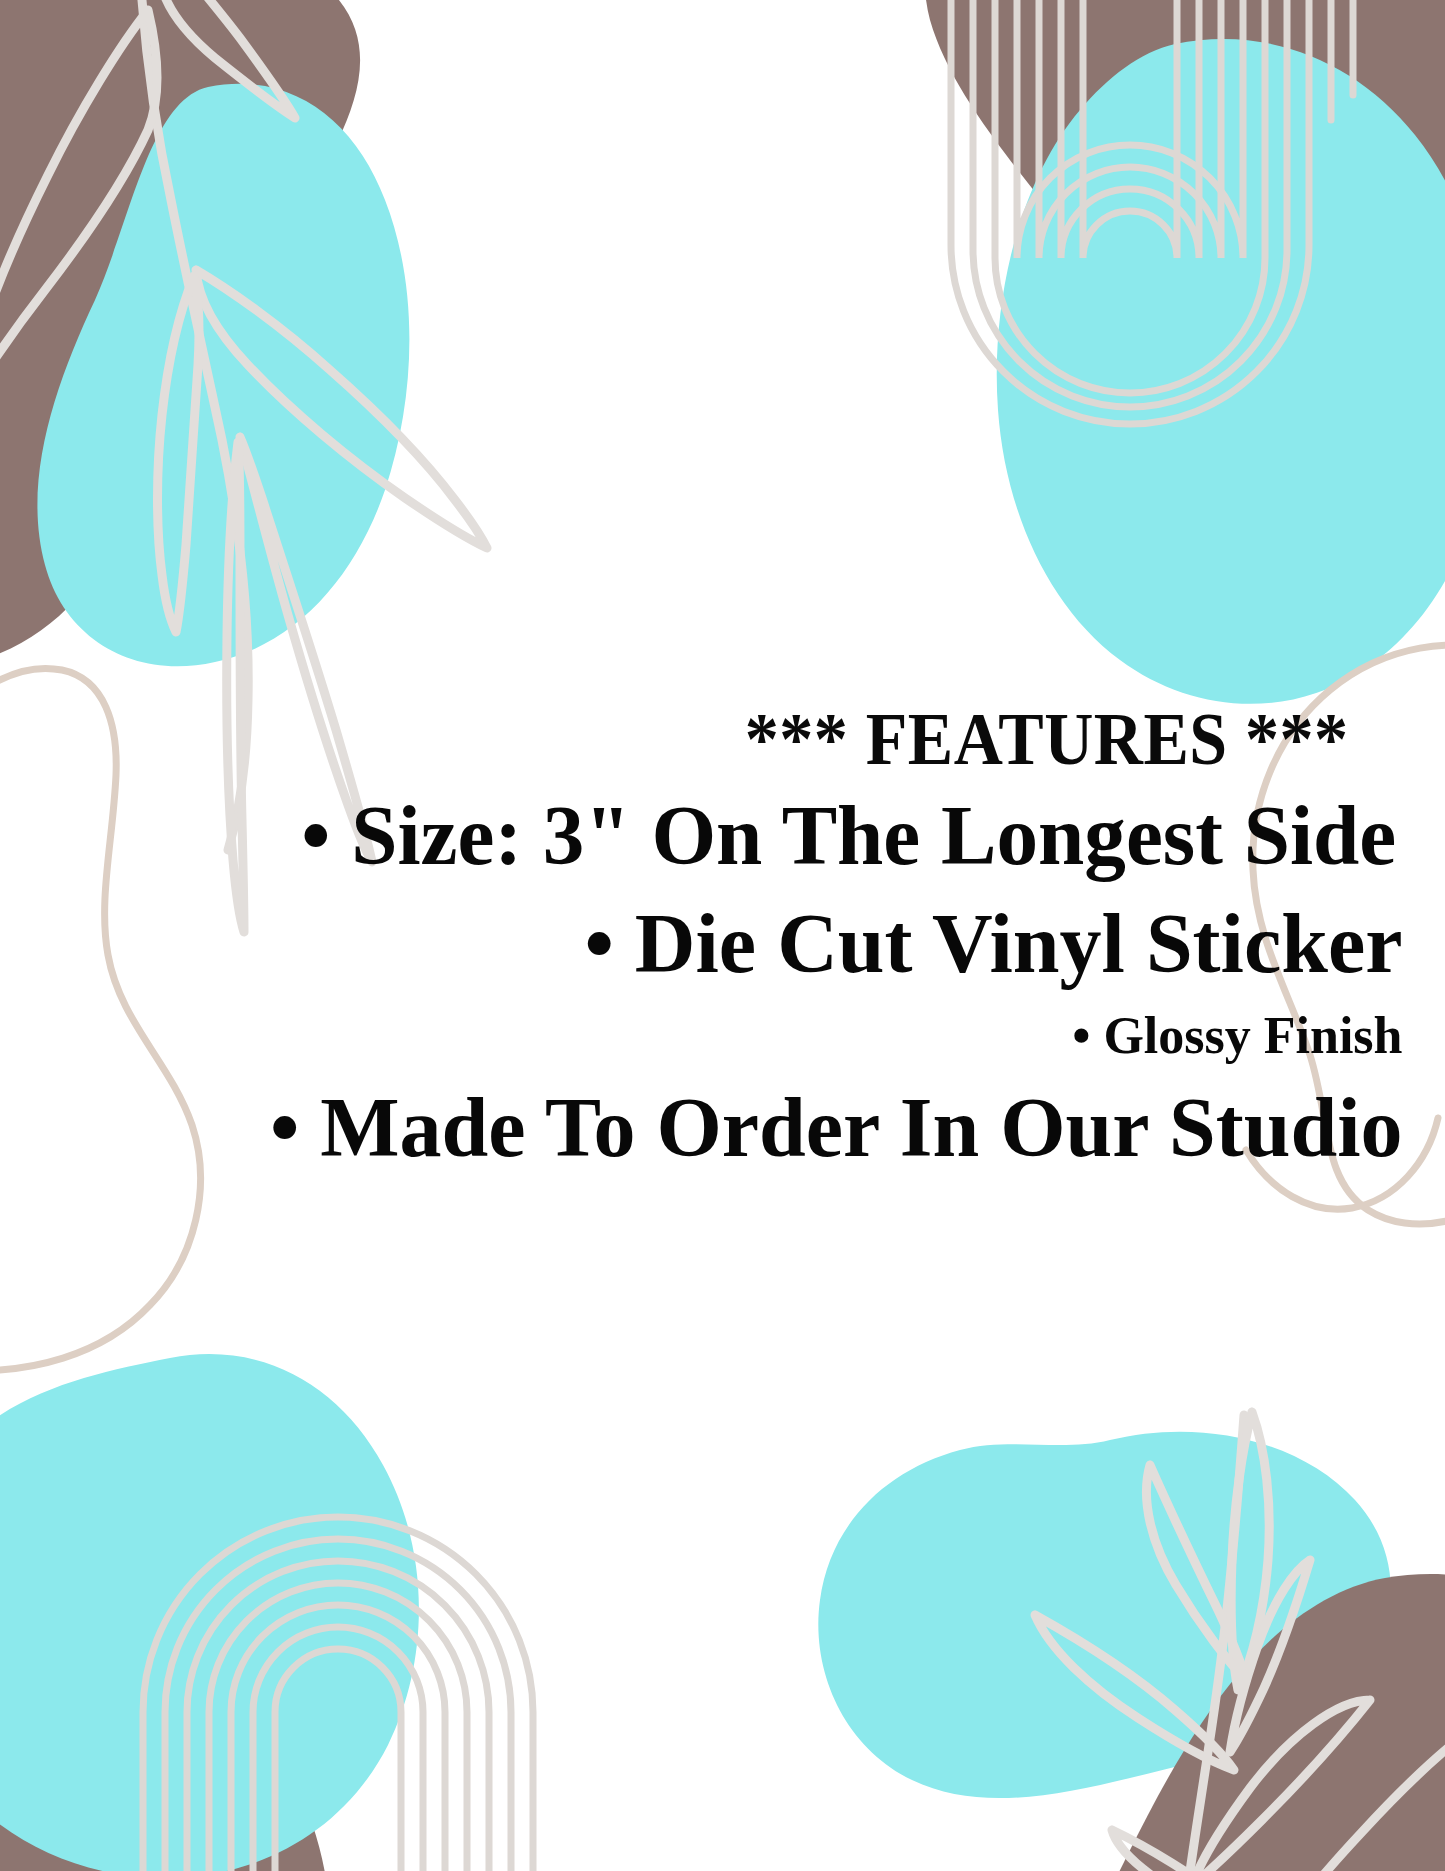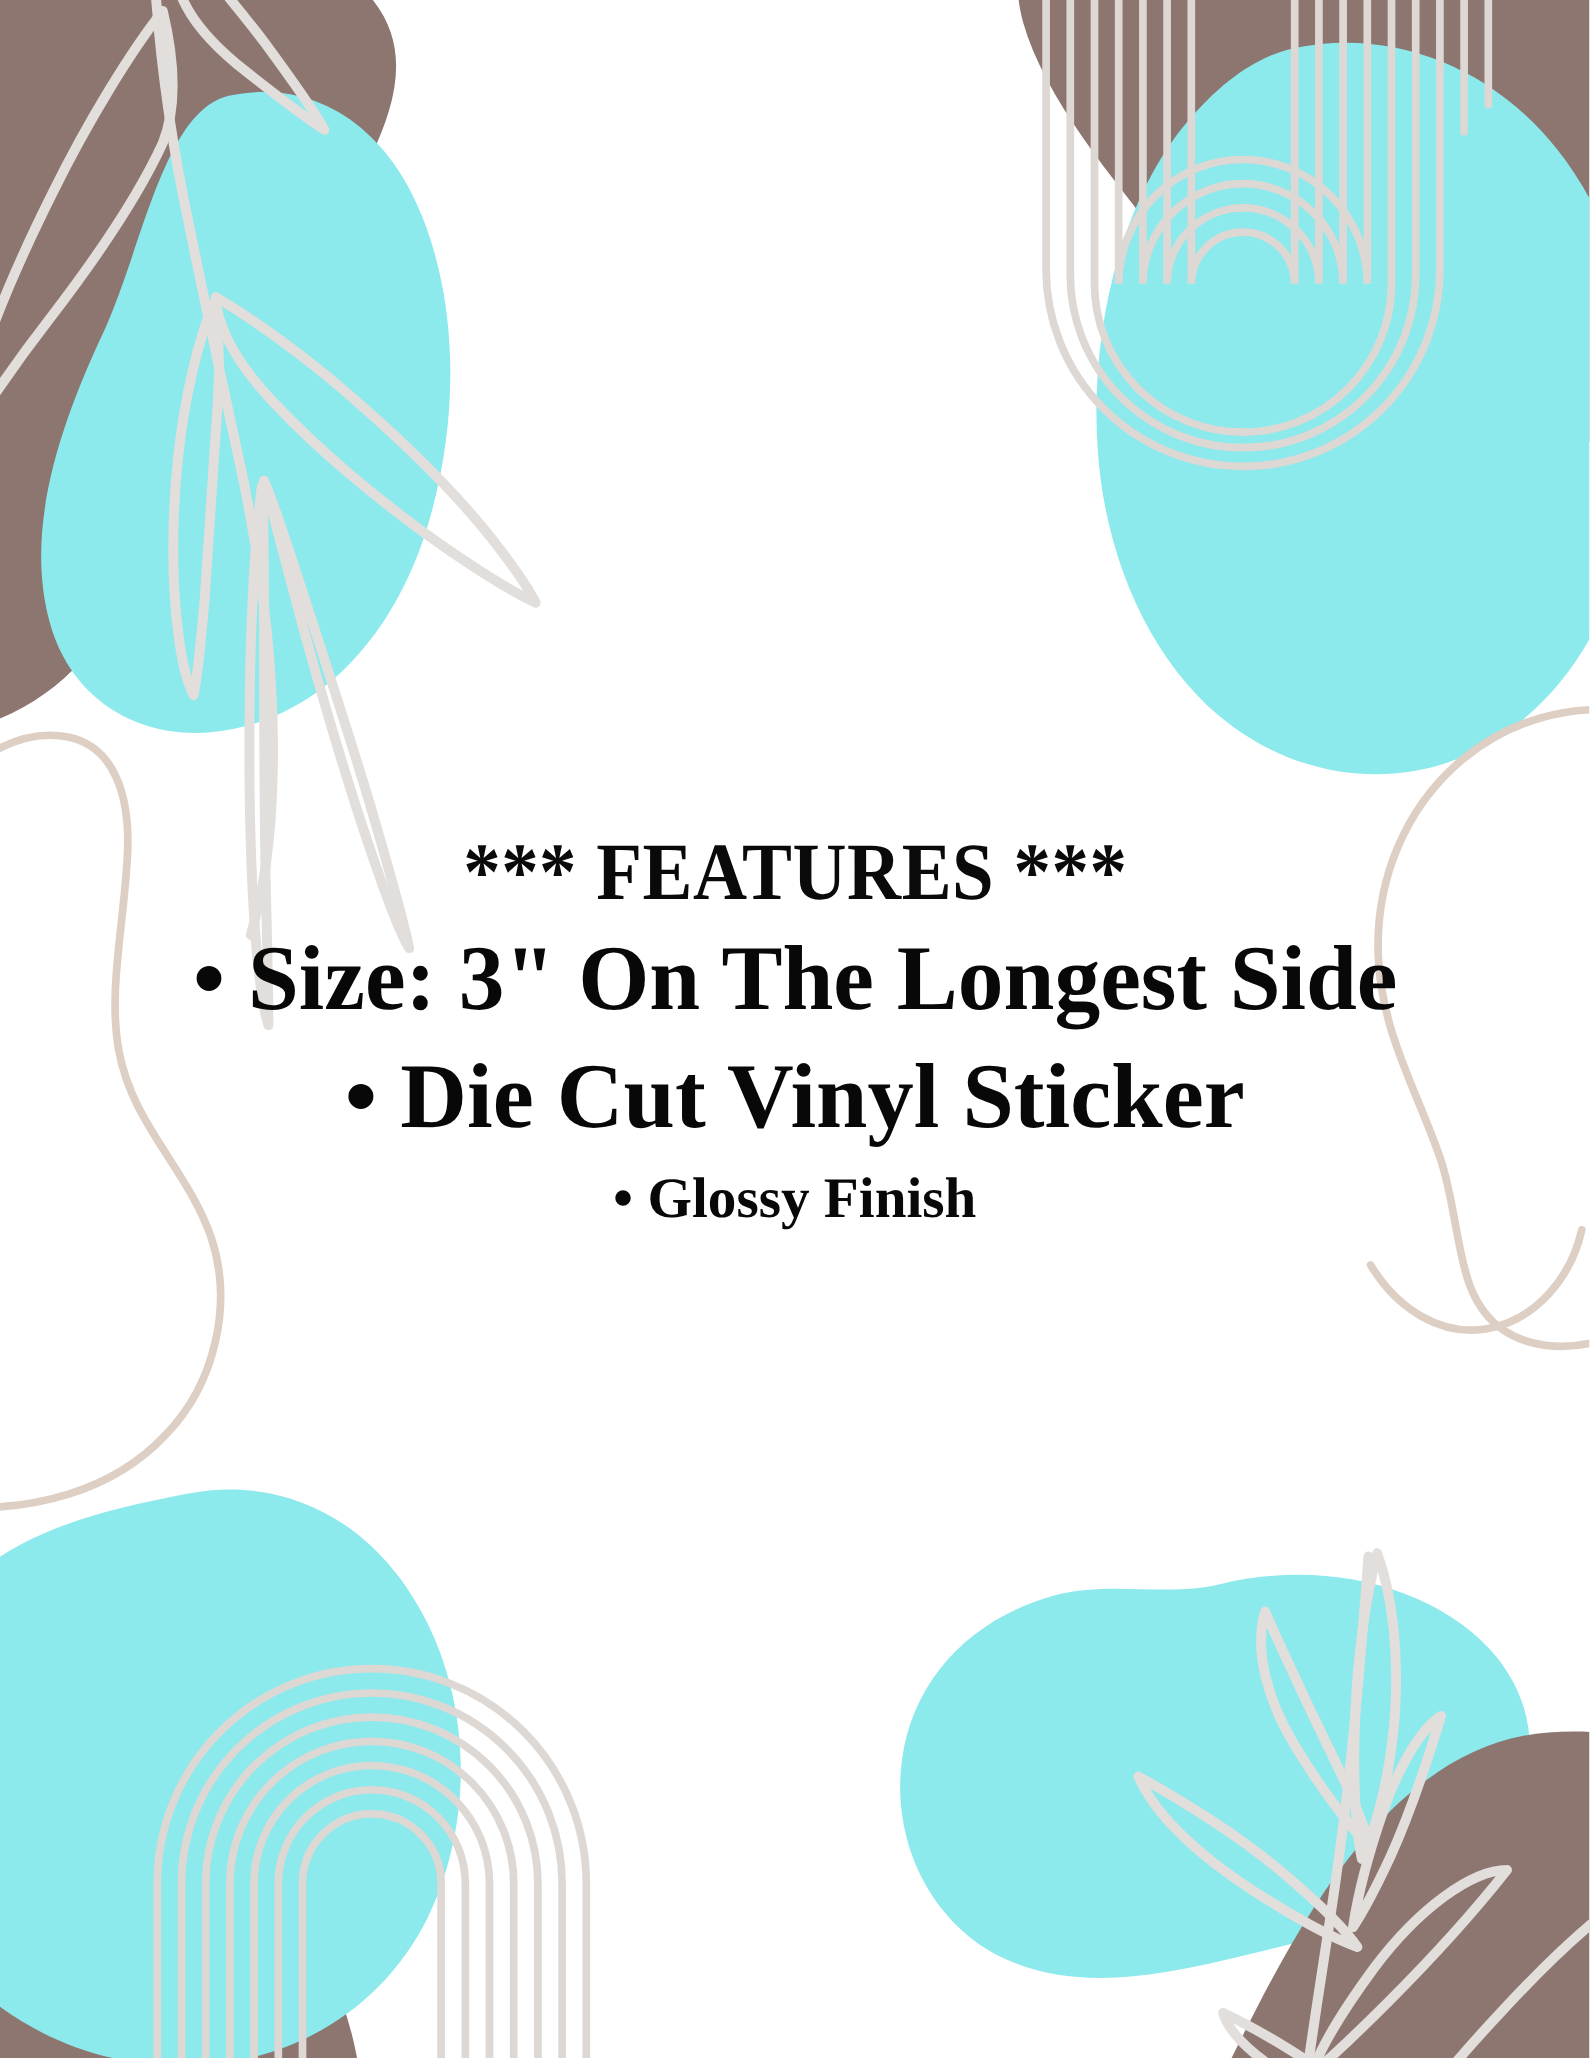--- a/index.html
+++ b/index.html
@@ -28,21 +28,21 @@
     top: 0;
     width: 1445px;
     height: 1871px;
     display: flex;
     flex-direction: column;
     align-items: center;
     justify-content: center;
   }
   .features-block {
     width: 1360px;
-    text-align: center;
+    text-align: right;
     color: #0a0a0a;
   }
   .features-title {
     font-family: "Liberation Serif", "DejaVu Serif", serif;
     font-weight: 700;
     font-size: 74px;
     line-height: 1.0;
     letter-spacing: 0.5px;
     white-space: nowrap;
     margin: 0 0 18px 0;
@@ -250,17 +250,18 @@
 
       <div class="features-title">*** FEATURES ***</div>
 
       <div class="feature-line fl-1">• Size: 3" On The Longest Side</div>
 
 
       <div class="feature-line fl-3">• Die Cut Vinyl Sticker</div>
 
       <div class="feature-line fl-4">• Glossy Finish</div>
 
+      <div class="feature-line fl-5">• Made To Order In Our Studio</div>
 
     </div>
   </div>
 
 </div>
 
 </body></html>

